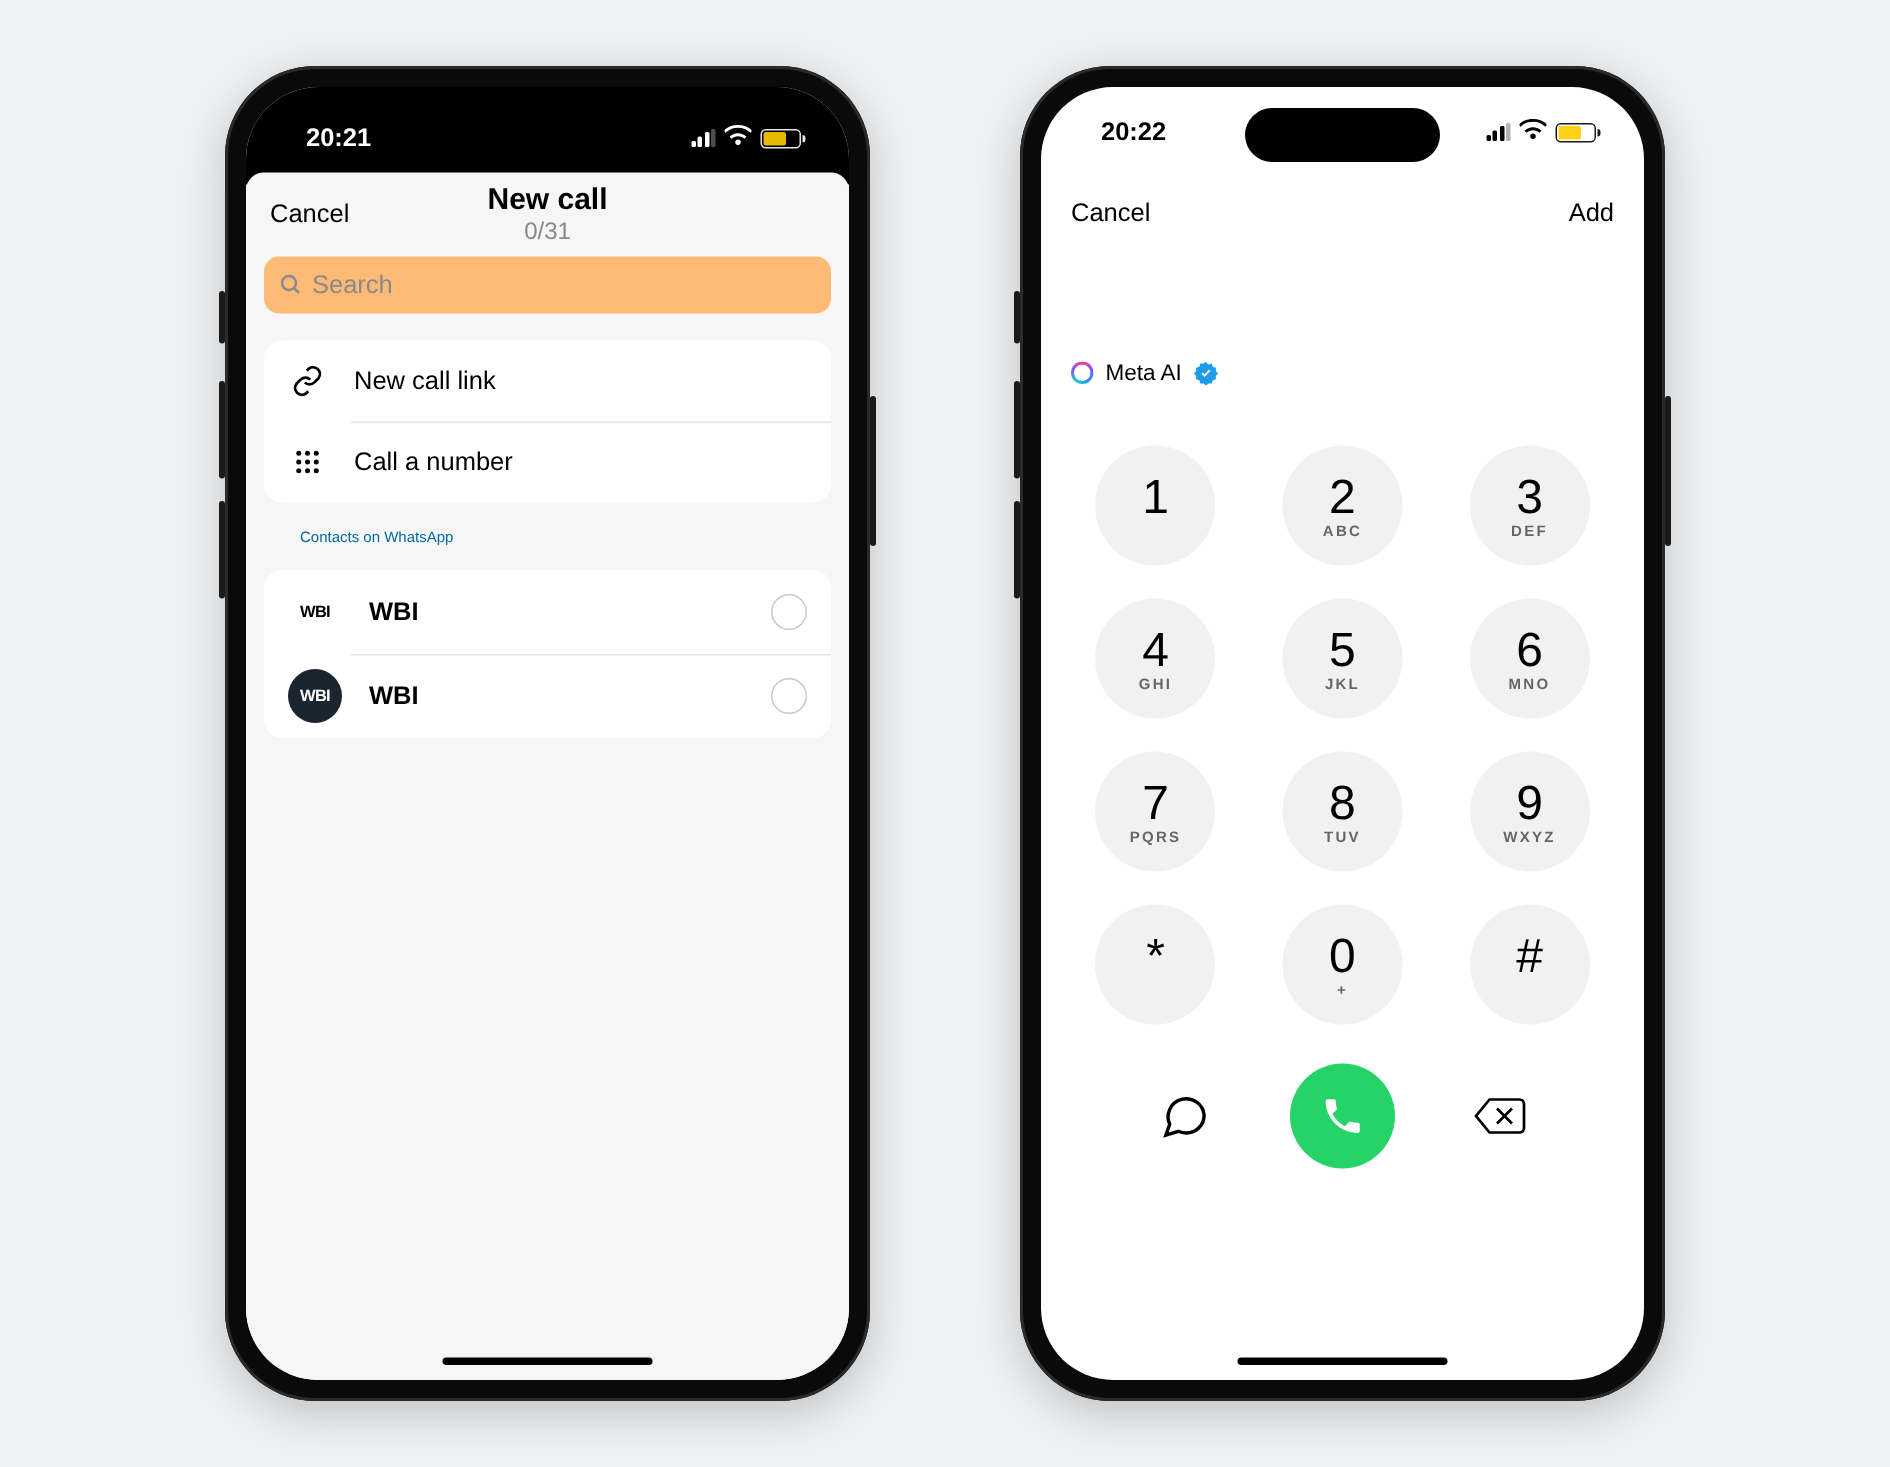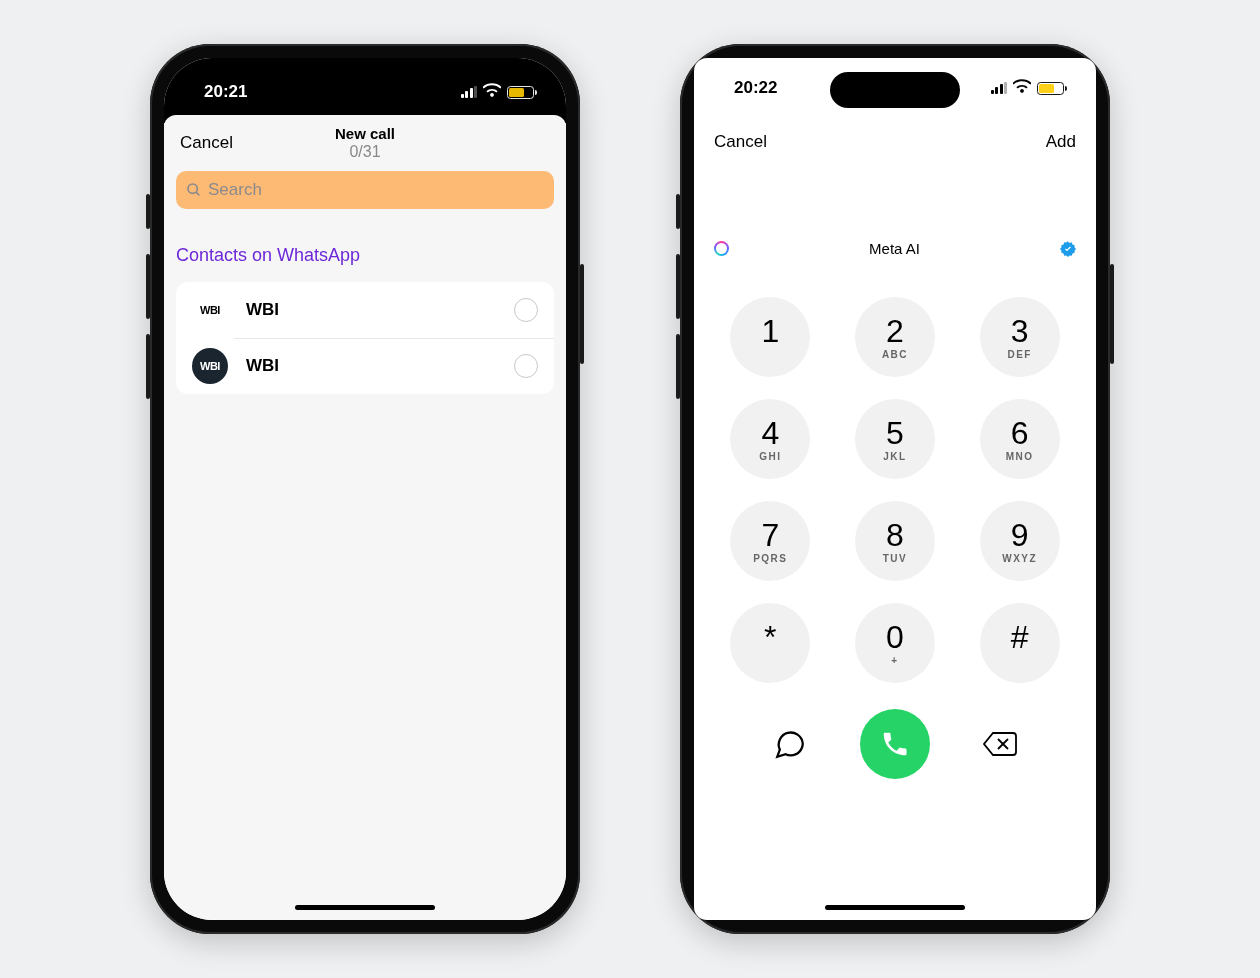--- a/index.html
+++ b/index.html
@@ -34,21 +34,21 @@
     .screen {
       background: #f6f6f6;
       width: 100%;
       height: 100%;
       border-radius: 48px;
       overflow: hidden;
       position: relative;
       display: flex;
       flex-direction: column;
     }
-    .screen.white { background: #fff; border-radius: 13px; }
+    .screen.white { background: #fff; }
     .island {
       position: absolute;
       top: 14px;
       left: 50%;
       transform: translateX(-50%);
       width: 130px;
       height: 36px;
       background: #000;
       border-radius: 20px;
       z-index: 10;
@@ -120,21 +120,21 @@
     }
     .sheet-header .cancel {
       font-size: 17px;
       color: #000;
     }
     .sheet-title-wrap {
       position: absolute;
       left: 50%; transform: translateX(-50%);
       text-align: center;
     }
-    .sheet-title { font-size: 15px; font-weight: 600; }
+    .sheet-title { font-size: 20px; font-weight: 600; }
     .sheet-sub { font-size: 16px; color: #888; margin-top: 1px; }
     .search-wrap { padding: 0 12px 8px; }
     .search-box {
       background: #fdba74;
       border-radius: 10px;
       height: 38px;
       display: flex;
       align-items: center;
       padding: 0 10px;
       color: #8a8a8e;
@@ -166,22 +166,22 @@
       top: 0; left: 58px; right: 0;
       height: 1px; background: #e6e6e6;
     }
     .row-icon {
       width: 26px; height: 26px;
       display: flex; align-items: center; justify-content: center;
       color: #000;
     }
     .row-label { font-size: 17px; color: #000; }
     .section-label {
-      font-size: 18px; color: #6d28d9;
-      padding: 18px 12px 6px;
+      font-size: 10px; color: #0369a1;
+      padding: 18px 36px 6px;
     }
     .avatar {
       width: 36px; height: 36px; border-radius: 50%;
       display: flex; align-items: center; justify-content: center;
       font-size: 11px; font-weight: 800;
       letter-spacing: -0.5px;
     }
     .avatar.light { background: #fff; color: #000; border: 1px solid rgba(0,0,0,0); }
     .avatar.dark { background: #1a2530; color: #fff; }
     .contact-row { padding: 10px 16px; }
@@ -214,21 +214,21 @@
       text-align: center;
       padding: 60px 20px 10px;
     }
     .number-display .num {
       font-size: 33px;
       font-weight: 400;
       color: #000;
       letter-spacing: 0.5px;
     }
     .meta-row {
-      display: flex; align-items: center; justify-content: space-between;
+      display: flex; align-items: center; justify-content: flex-start;
       gap: 8px; margin-top: 14px;
       font-size: 15px; color: #000;
     }
     .meta-circle {
       width: 15px; height: 15px; border-radius: 50%;
       border: 2px solid transparent;
       background:
         linear-gradient(#fff,#fff) padding-box,
         conic-gradient(#ff3b9a,#7a5cff,#2596ff,#19d3c5,#7a5cff,#ff3b9a) border-box;
     }
@@ -322,20 +322,45 @@
         <div class="search-box">
           <svg width="16" height="16" viewBox="0 0 24 24" fill="none" stroke="#8a8a8e" stroke-width="2.5">
               <circle cx="10" cy="10" r="7"></circle>
               <line x1="20" y1="20" x2="15" y2="15"></line>
             </svg>
           <input placeholder="Search" style="">
         </div>
       </div>
 
       <div class="card">
+        <div class="row">
+          <span class="row-icon">
+            <svg width="22" height="22" viewBox="0 0 24 24" fill="none" stroke="#000" stroke-width="2">
+                <path d="M10 13a5 5 0 0 0 7 0l3-3a5 5 0 0 0-7-7l-1.5 1.5"></path>
+                <path d="M14 11a5 5 0 0 0-7 0l-3 3a5 5 0 0 0 7 7l1.5-1.5"></path>
+              </svg>
+          </span>
+          <span class="row-label">New call link</span>
+        </div>
+        <div class="row">
+          <span class="row-icon">
+            <svg width="20" height="20" viewBox="0 0 24 24" fill="#000">
+                <circle cx="5" cy="5" r="2"></circle>
+                <circle cx="12" cy="5" r="2"></circle>
+                <circle cx="19" cy="5" r="2"></circle>
+                <circle cx="5" cy="12" r="2"></circle>
+                <circle cx="12" cy="12" r="2"></circle>
+                <circle cx="19" cy="12" r="2"></circle>
+                <circle cx="5" cy="19" r="2"></circle>
+                <circle cx="12" cy="19" r="2"></circle>
+                <circle cx="19" cy="19" r="2"></circle>
+              </svg>
+          </span>
+          <span class="row-label">Call a number</span>
+        </div>
       </div>
 
       <div class="section-label">Contacts on WhatsApp</div>
 
       <div class="card">
         <div class="row contact-row">
           <div class="avatar light">WBI</div>
           <span class="row-label">WBI</span>
           <span class="radio"></span>
         </div>

